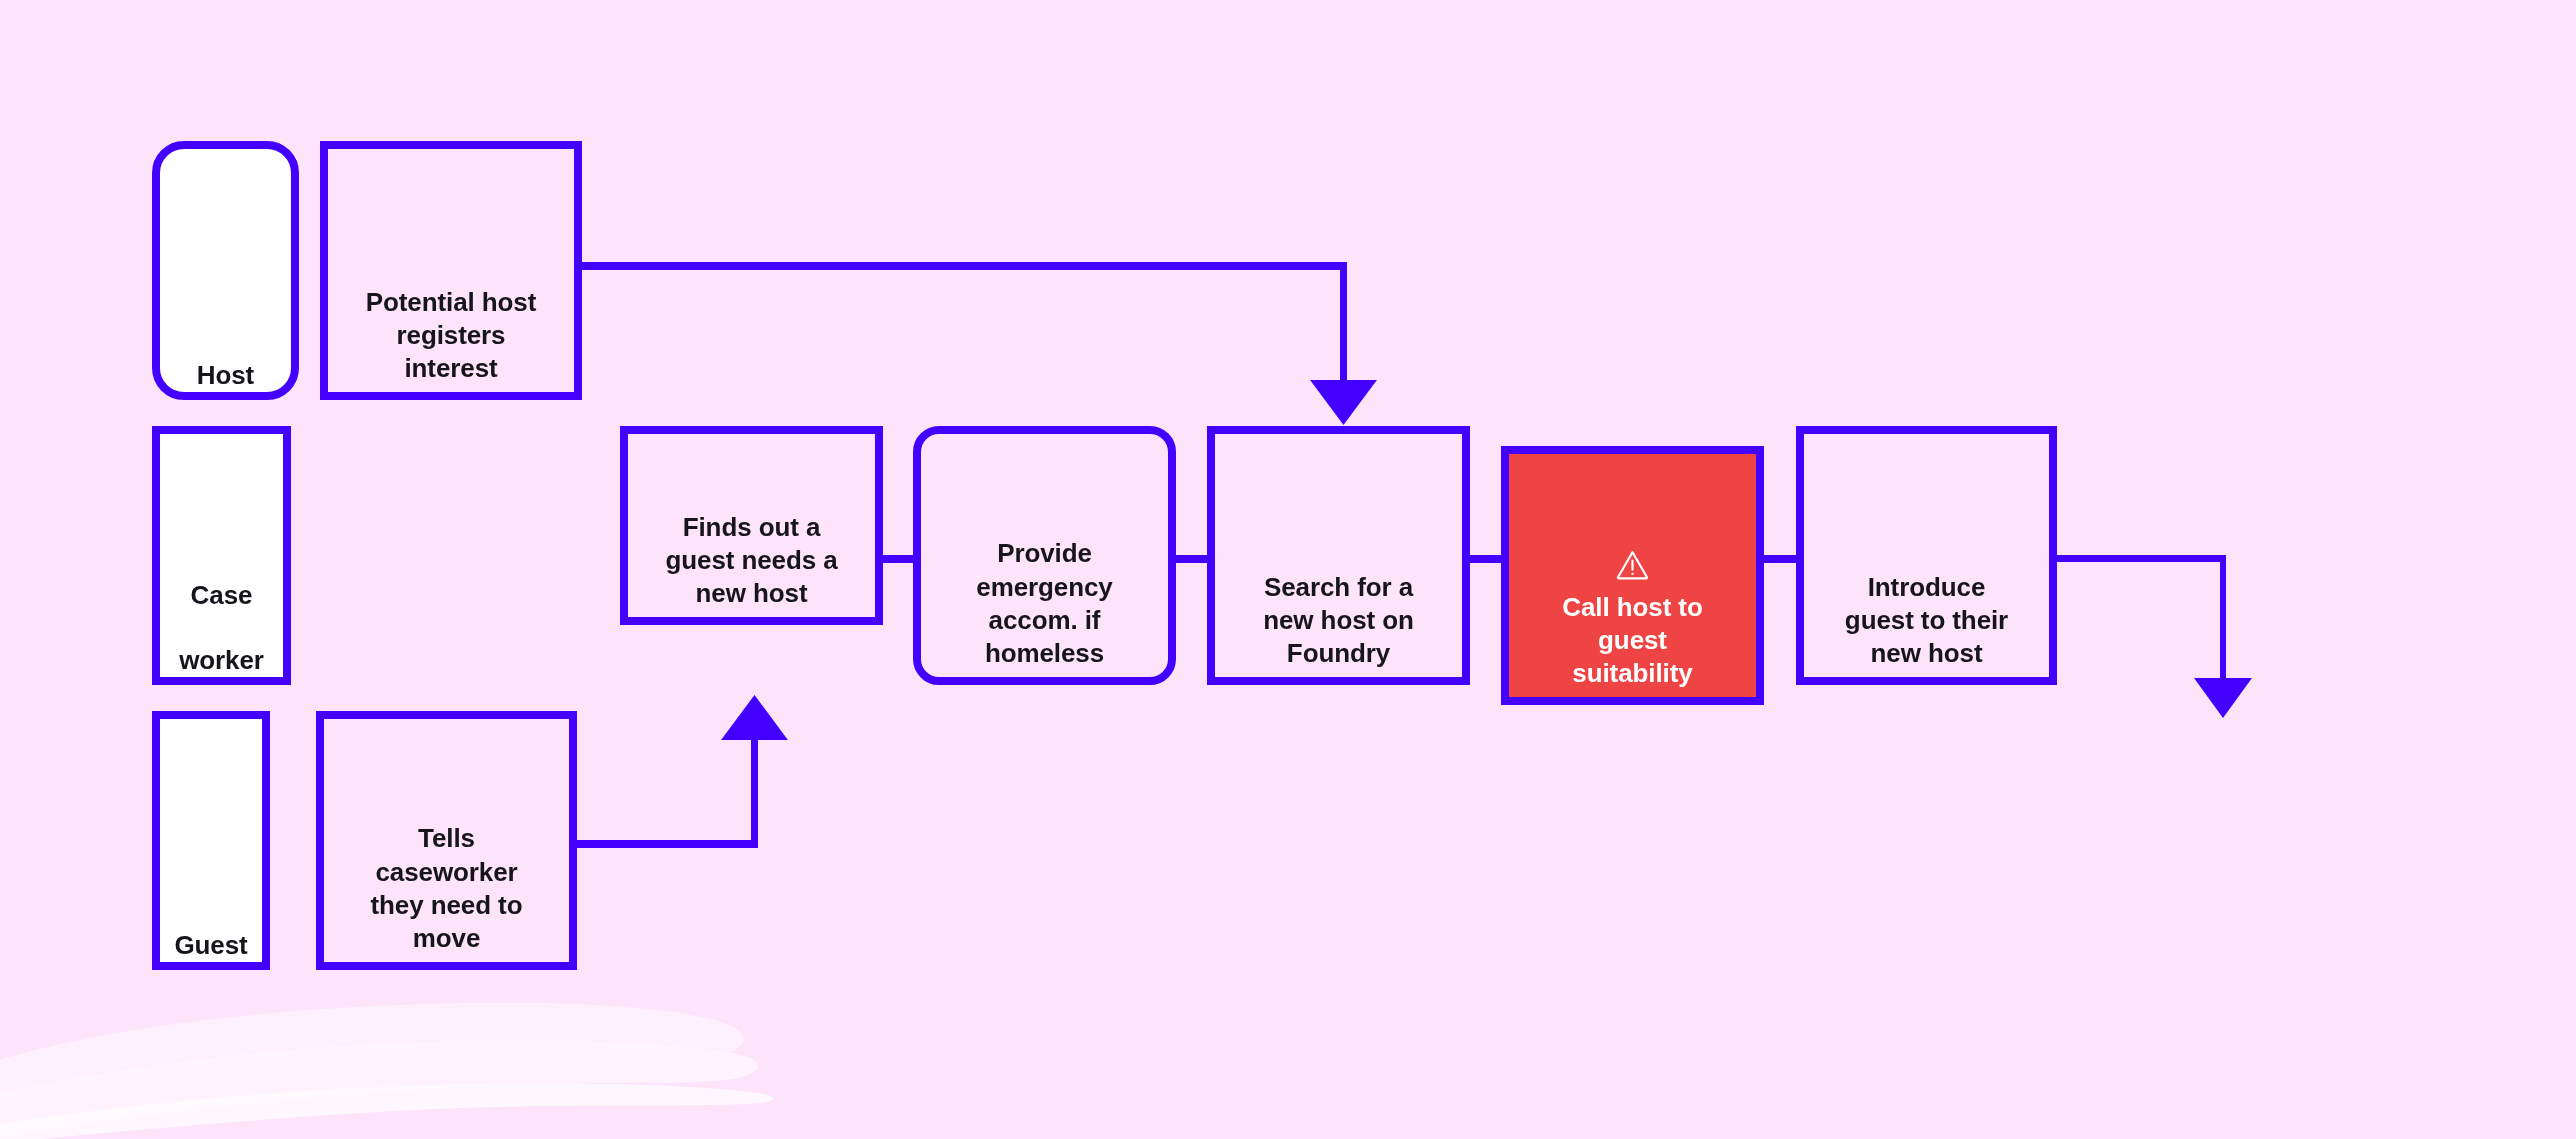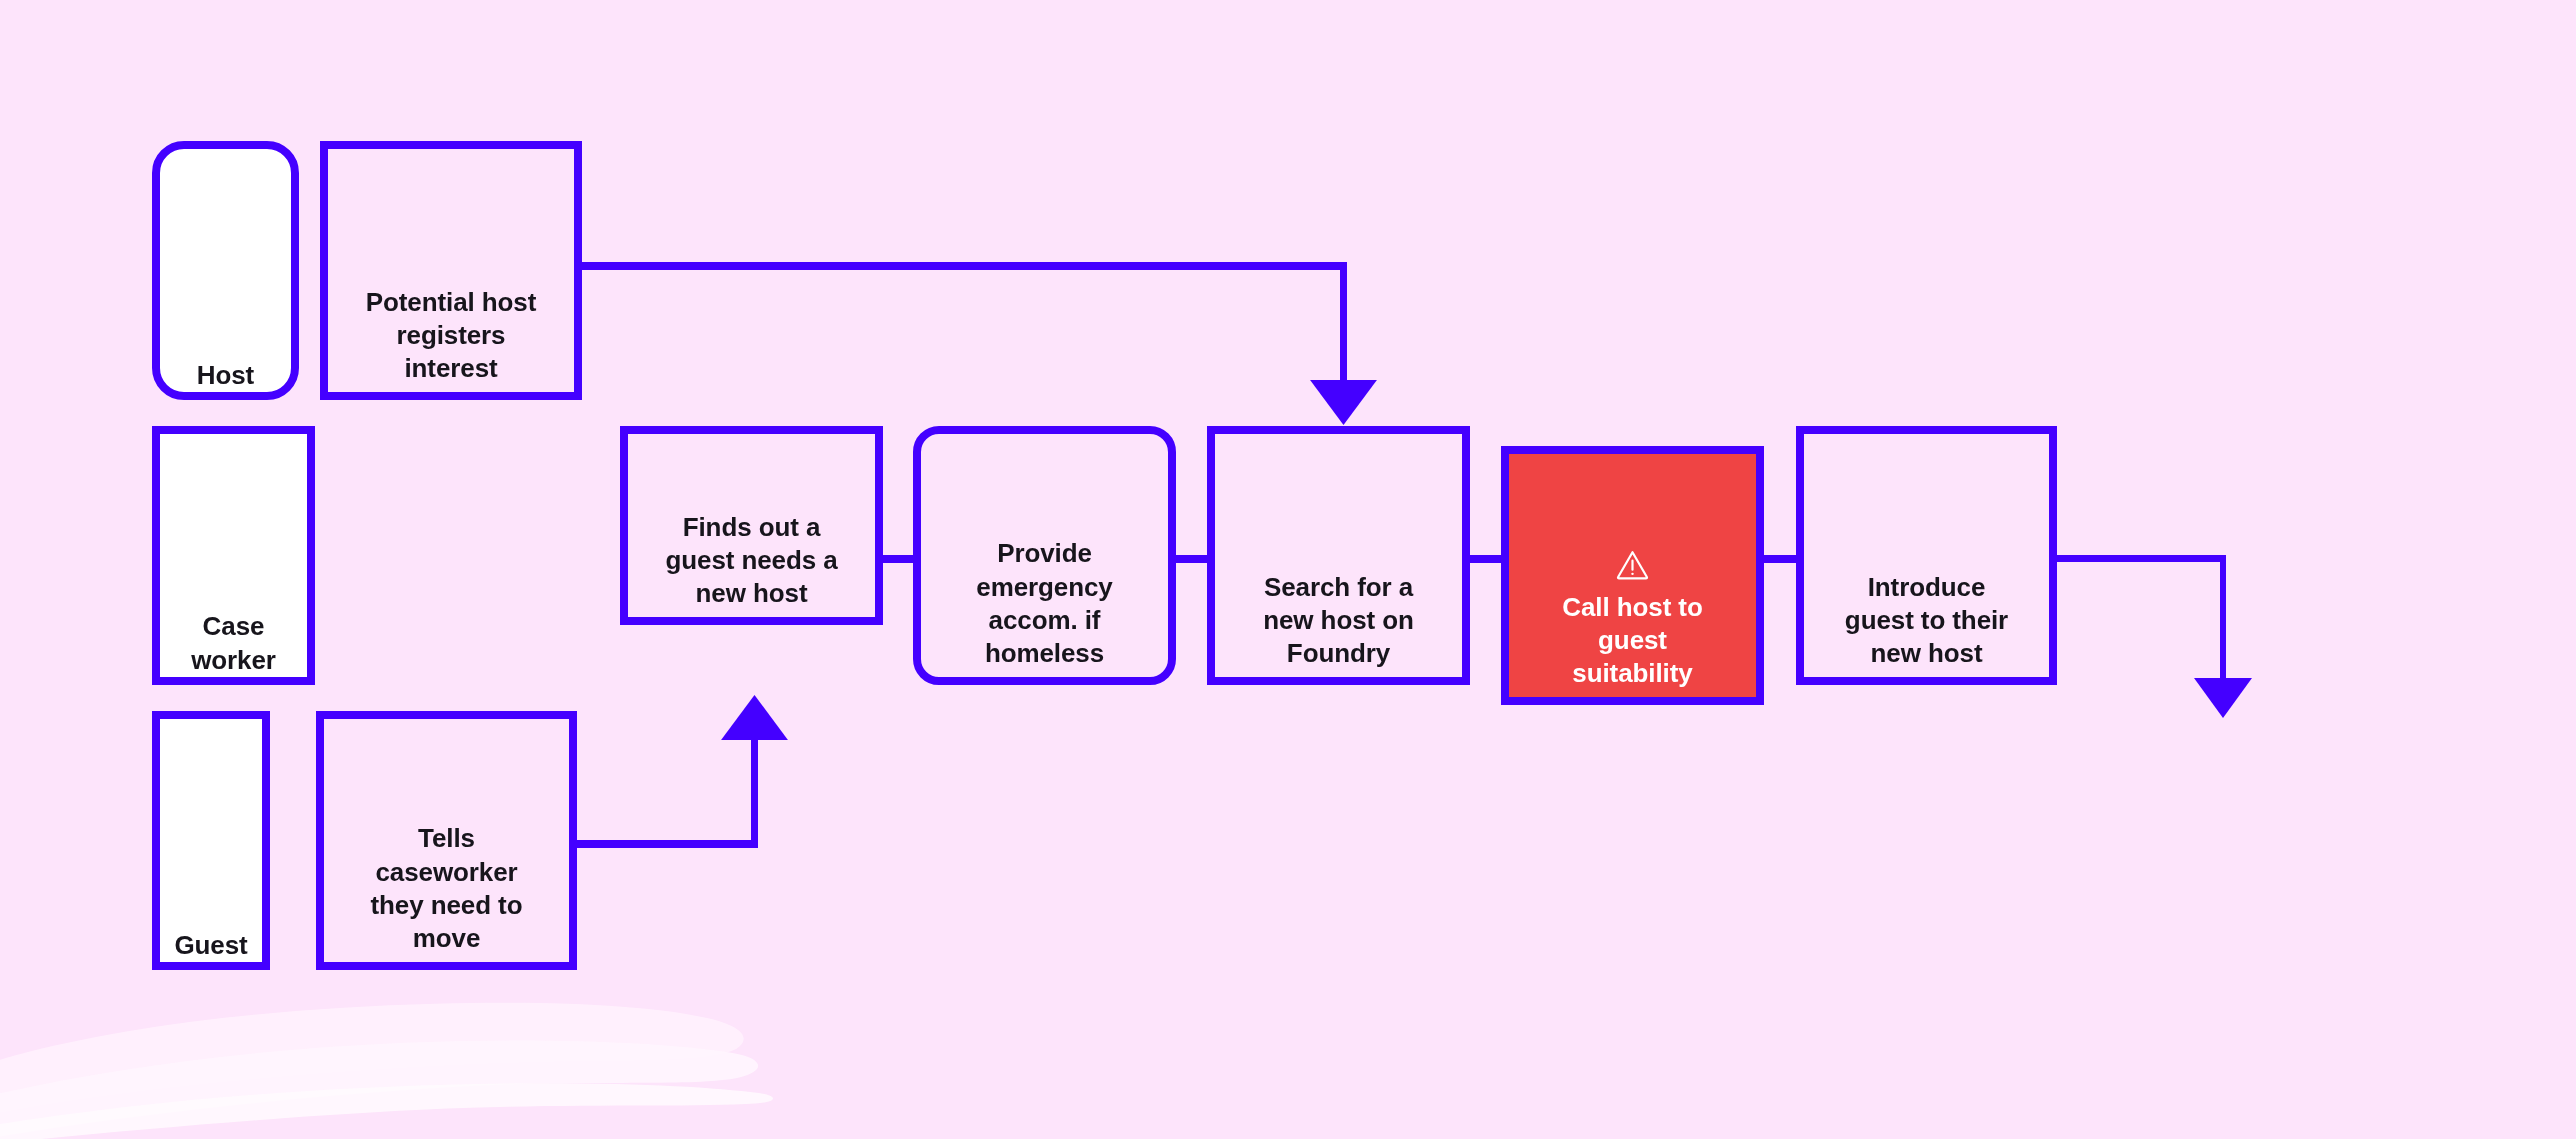--- a/index.html
+++ b/index.html
@@ -117,21 +117,21 @@
   <div class="node lane" style="left:152px; top:141px; width:147px; height:259px;border-radius:32px;">
     <span class="label">Host</span>
   </div>
 
   <div class="node step" style="left:320px; top:141px; width:262px; height:259px;">
     <span class="label">Potential host</span>
     <span class="label">registers</span>
     <span class="label">interest</span>
   </div>
 
-  <div class="node lane" style="left:152px; top:426px; width:163px; height:259px;">
+  <div class="node lane" style="left:152px; top:426px; width:139px; height:259px;gap:31px;">
     <span class="label">Case</span>
     <span class="label">worker</span>
   </div>
 
   <div class="node step" style="left:620px; top:426px; width:263px; height:199px;">
     <span class="label">Finds out a</span>
     <span class="label">guest needs a</span>
     <span class="label">new host</span>
   </div>
 

